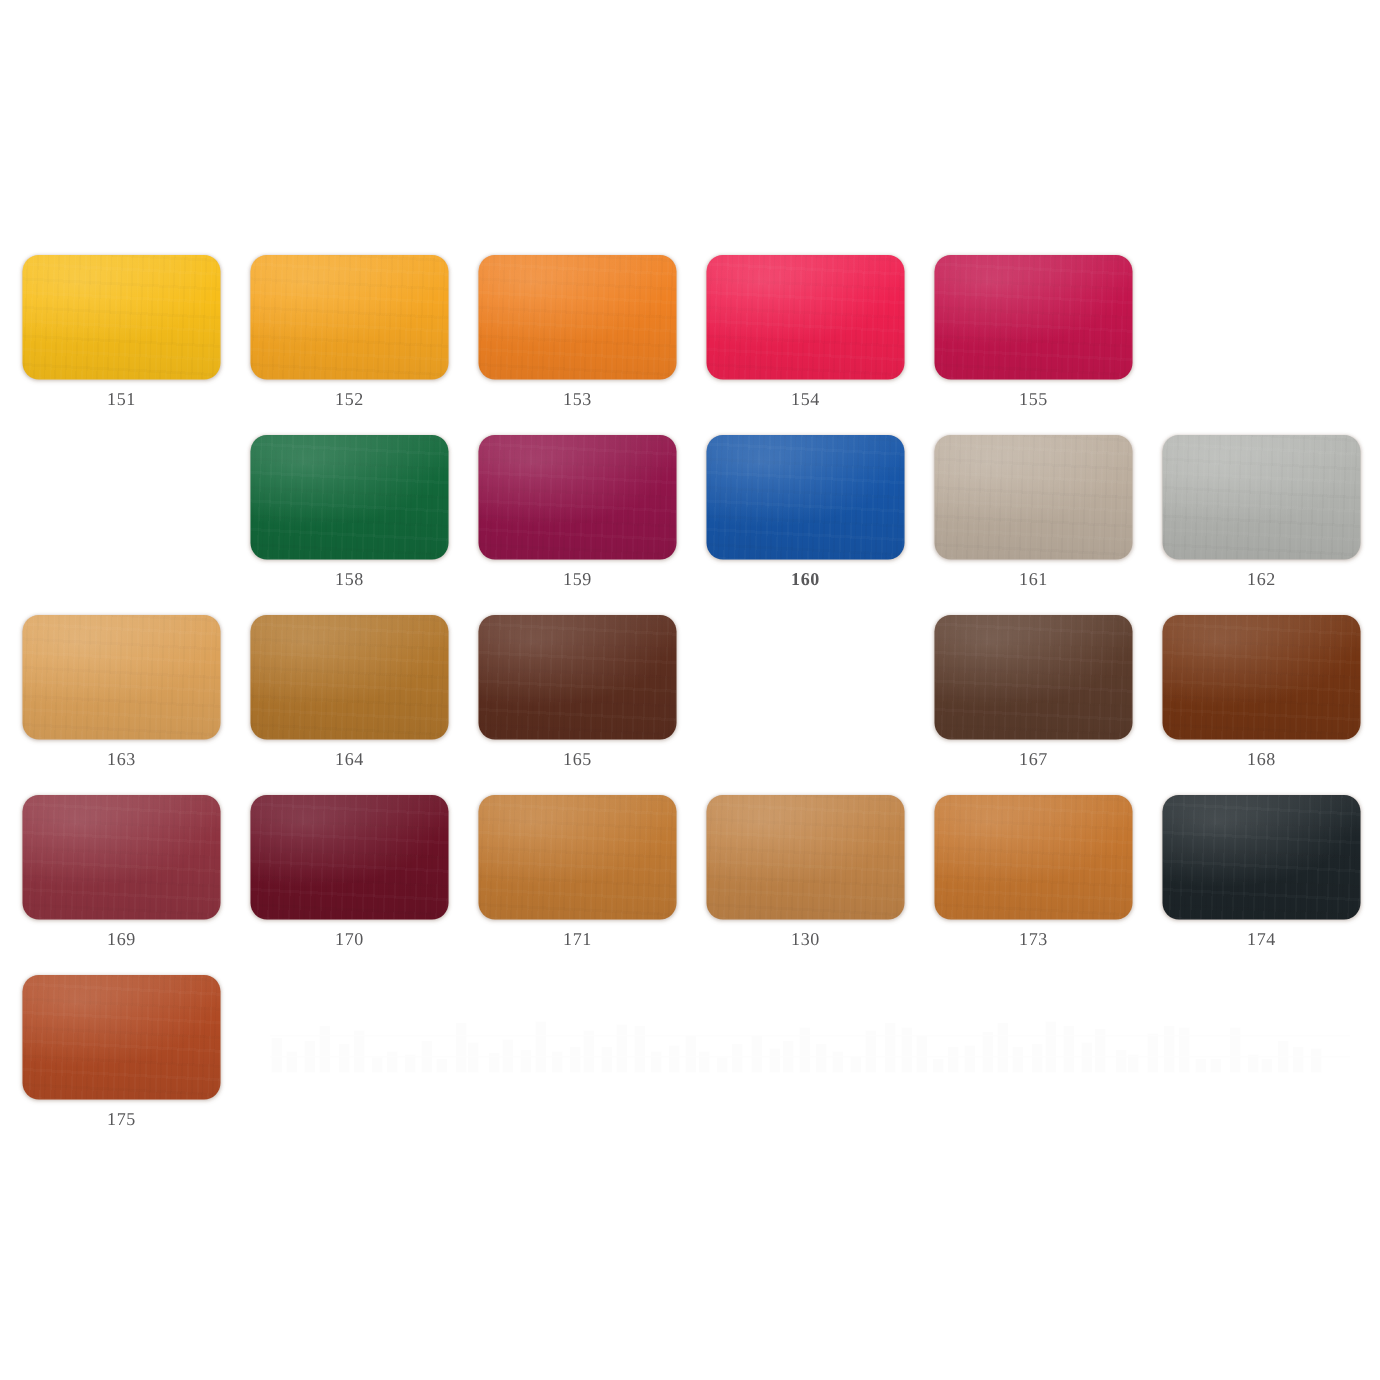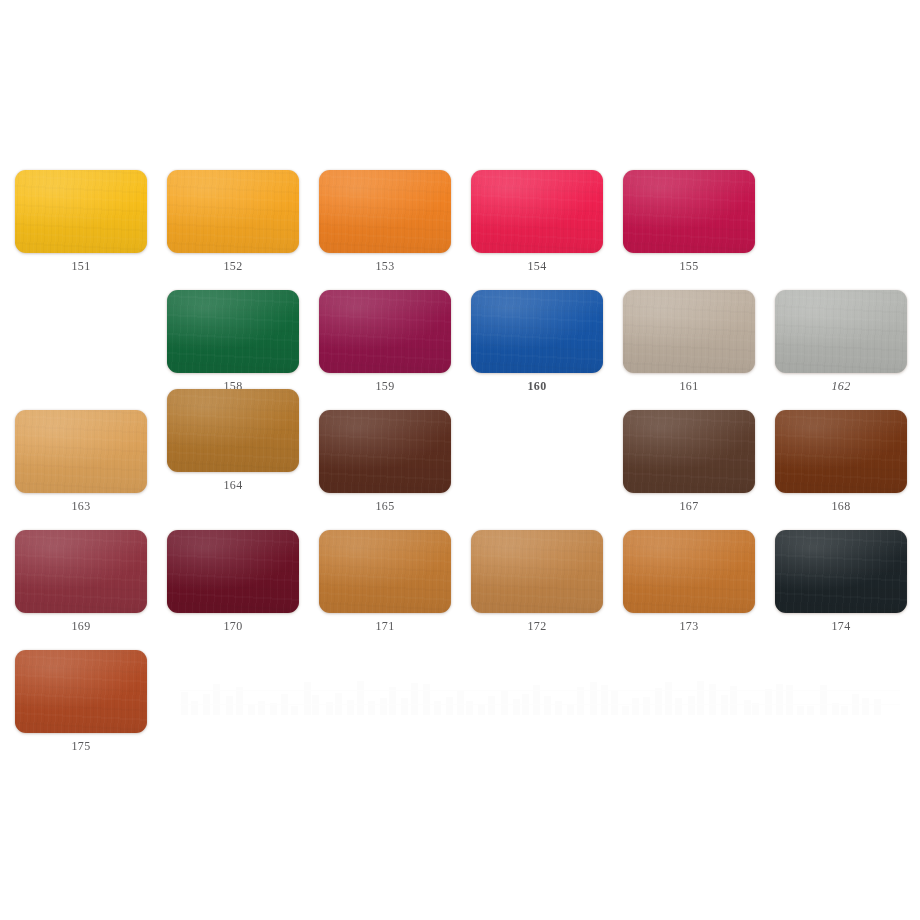--- a/index.html
+++ b/index.html
@@ -266,37 +266,37 @@
         <div class="swatch-label">160</div>
       </div>
       <div class="swatch-cell" style="left: 623px; top: 290px;">
         <div class="swatch-chip" style="background: rgb(188, 174, 158); width: 132px; height: 83px; border-radius: 11px;">
           <div class="grain-a"></div>
           <div class="grain-b"></div>
           <div class="sheen"></div>
         </div>
         <div class="swatch-label">161</div>
       </div>
-      <div class="swatch-cell" style="left: 775px; top: 290px; font-style: italic;">
+      <div class="swatch-cell" style="left: 775px; top: 290px;">
         <div class="swatch-chip" style="background: rgb(178, 180, 176); width: 132px; height: 83px; border-radius: 11px;">
           <div class="grain-a"></div>
           <div class="grain-b"></div>
           <div class="sheen"></div>
         </div>
         <div class="swatch-label">162</div>
       </div>
       <div class="swatch-cell" style="left: 15px; top: 410px;">
         <div class="swatch-chip" style="background: rgb(220, 162, 90); width: 132px; height: 83px; border-radius: 11px;">
           <div class="grain-a"></div>
           <div class="grain-b"></div>
           <div class="sheen"></div>
         </div>
         <div class="swatch-label">163</div>
       </div>
-      <div class="swatch-cell" style="left: 167px; top: 389px;">
+      <div class="swatch-cell" style="left: 167px; top: 410px;">
         <div class="swatch-chip" style="background: rgb(176, 118, 44); width: 132px; height: 83px; border-radius: 11px;">
           <div class="grain-a"></div>
           <div class="grain-b"></div>
           <div class="sheen"></div>
         </div>
         <div class="swatch-label">164</div>
       </div>
       <div class="swatch-cell" style="left: 319px; top: 410px;">
         <div class="swatch-chip" style="background: rgb(92, 46, 31); width: 132px; height: 83px; border-radius: 11px;">
           <div class="grain-a"></div>
@@ -344,21 +344,21 @@
           <div class="sheen"></div>
         </div>
         <div class="swatch-label">171</div>
       </div>
       <div class="swatch-cell" style="left: 471px; top: 530px;">
         <div class="swatch-chip" style="background: rgb(192, 132, 72); width: 132px; height: 83px; border-radius: 11px;">
           <div class="grain-a"></div>
           <div class="grain-b"></div>
           <div class="sheen"></div>
         </div>
-        <div class="swatch-label">172</div>
+        <div class="swatch-label">130</div>
       </div>
       <div class="swatch-cell" style="left: 623px; top: 530px;">
         <div class="swatch-chip" style="background: rgb(196, 118, 47); width: 132px; height: 83px; border-radius: 11px;">
           <div class="grain-a"></div>
           <div class="grain-b"></div>
           <div class="sheen"></div>
         </div>
         <div class="swatch-label">173</div>
       </div>
       <div class="swatch-cell" style="left: 775px; top: 530px;">

